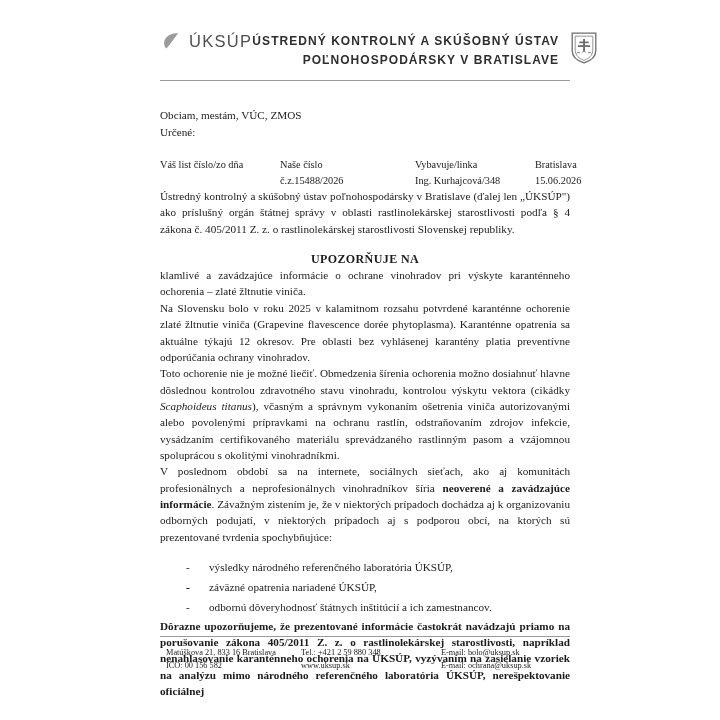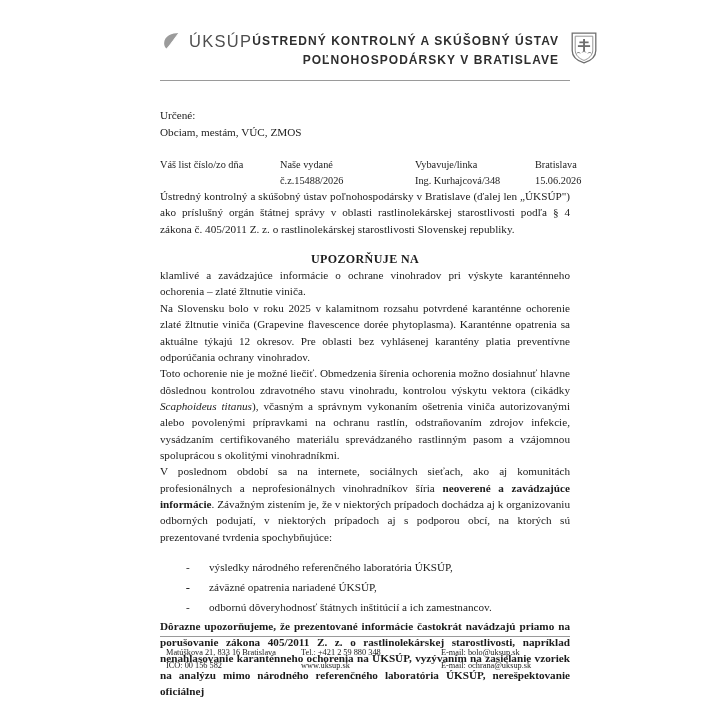--- a/index.html
+++ b/index.html
@@ -210,30 +210,30 @@
           <path d="M5.0 21.8c1.6-2.4 3.4-2.4 4.9 0-1.6-1.1-3.3-1.1-4.9 0z" fill="#8a8a8a"></path>
           <path d="M10.5 21.0c1.6-2.6 3.4-2.6 5.0 0-1.7-1.2-3.4-1.2-5.0 0z" fill="#8a8a8a"></path>
           <path d="M16.1 21.8c1.6-2.4 3.4-2.4 4.9 0-1.6-1.1-3.3-1.1-4.9 0z" fill="#8a8a8a"></path>
         </svg>
       </div>
     </div>
 
     <div class="rule"></div>
 
     <div class="recipient">
+      <div>Obciam, mestám, VÚC, ZMOS</div>
       <div>Určené:</div>
-      <div>Obciam, mestám, VÚC, ZMOS</div>
     </div>
 
     <div class="refs">
       <div class="col">
         <div>Váš list číslo/zo dňa</div>
       </div>
       <div class="col">
-        <div>Naše vydané</div>
+        <div>Naše číslo</div>
         <div>č.z.15488/2026</div>
       </div>
       <div class="col">
         <div>Vybavuje/linka</div>
         <div>Ing. Kurhajcová/348</div>
       </div>
       <div class="col">
         <div>Bratislava</div>
         <div>15.06.2026</div>
       </div>

